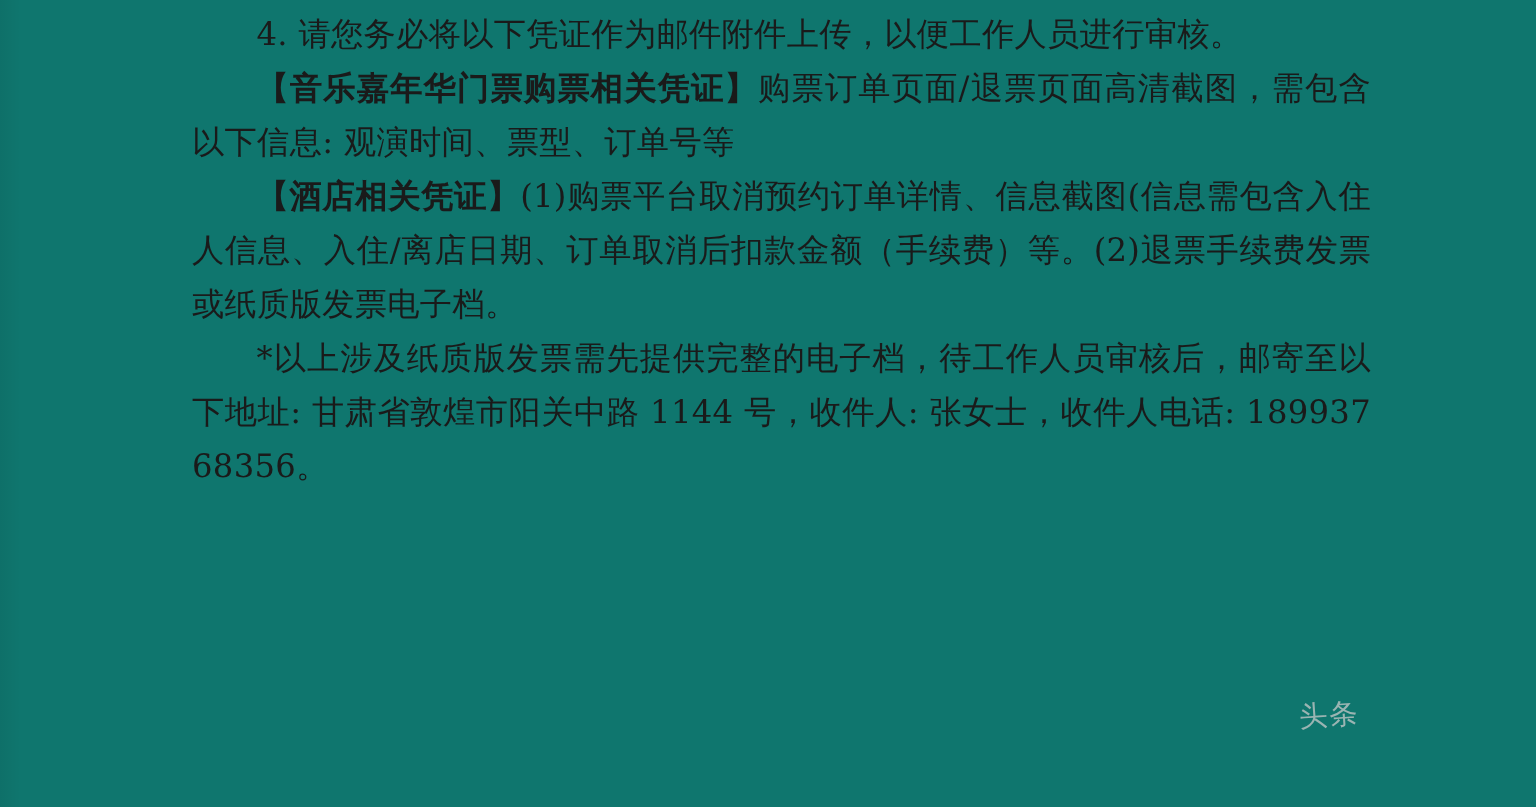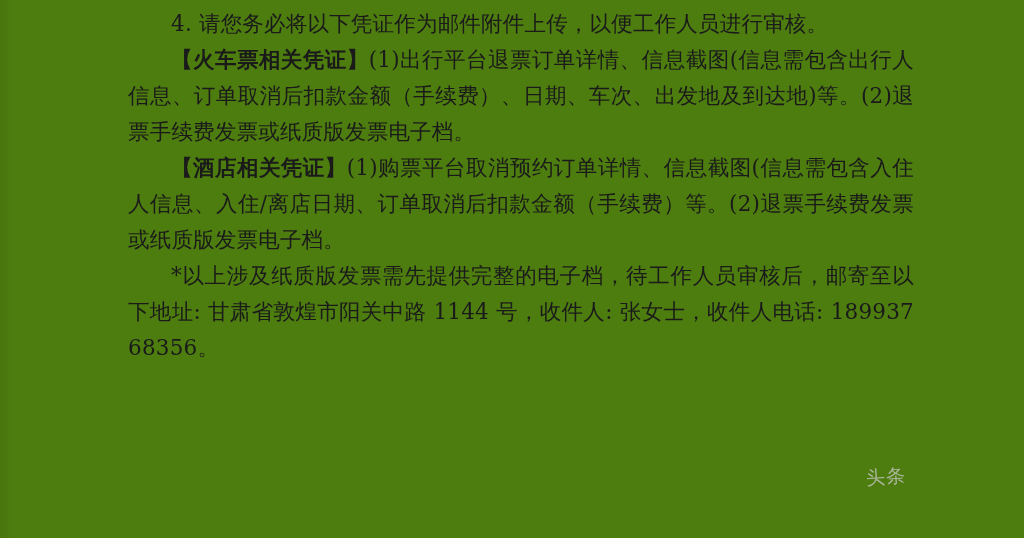--- a/index.html
+++ b/index.html
@@ -10,21 +10,21 @@
     width: 1024px;
     height: 538px;
     background: #ffffff;
     font-family: "DejaVu Serif", serif;
     overflow: hidden;
   }
   .page {
     position: relative;
     width: 1024px;
     height: 538px;
-    background: #4d7c0f;
+    background: #0f766e;
     box-sizing: border-box;
     padding: 6px 110px 0 128px;
   }
   .para {
     font-size: 21.5px;
     line-height: 36px;
     color: #1a1a1a;
     text-align: justify;
     text-justify: inter-ideograph;
     letter-spacing: 0.2px;
@@ -62,23 +62,23 @@
 </style>
 </head>
 <body>
 
 <div class="page">
 
   <div class="edge-fade"></div>
 
   <p class="para indent"><span>4. 请您务必将以下凭证作为邮件附件上传，以便工作人员进行审核。</span></p>
 
+  <p class="para indent"><span class="bold">【音乐嘉年华门票购票相关凭证】</span><span>购票订单页面/退票页面高清截图，需包含以下信息: 观演时间、票型、订单号等</span></p>
 
 
-  <p class="para indent"><span class="bold">【火车票相关凭证】</span><span>(1)出行平台退票订单详情、信息截图(信息需包含出行人信息、订单取消后扣款金额（手续费）、日期、车次、出发地及到达地)等。(2)退票手续费发票或纸质版发票电子档。</span></p>
 
   <p class="para indent"><span class="bold">【酒店相关凭证】</span><span>(1)购票平台取消预约订单详情、信息截图(信息需包含入住人信息、入住/离店日期、订单取消后扣款金额（手续费）等。(2)退票手续费发票或纸质版发票电子档。</span></p>
 
   <p class="para indent"><span>*以上涉及纸质版发票需先提供完整的电子档，待工作人员审核后，邮寄至以下地址: 甘肃省敦煌市阳关中路 1144 号，收件人: 张女士，收件人电话: 18993768356。</span></p>
 
   <div class="watermark">头条</div>
 
 </div>
 
 </body></html>

